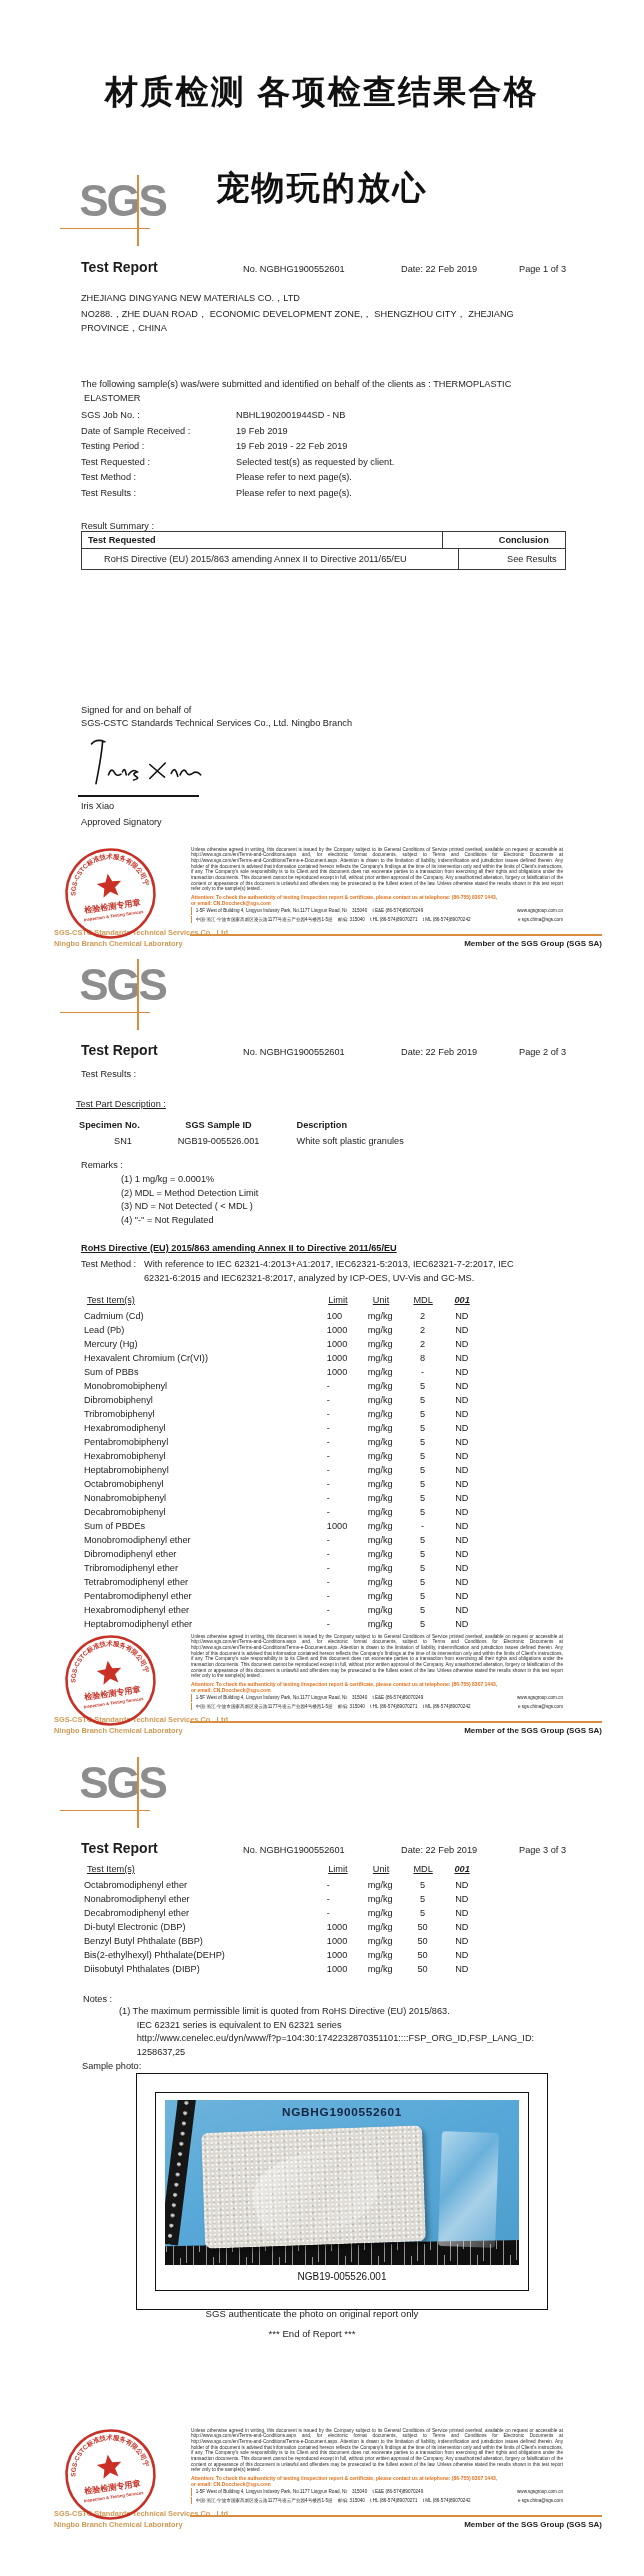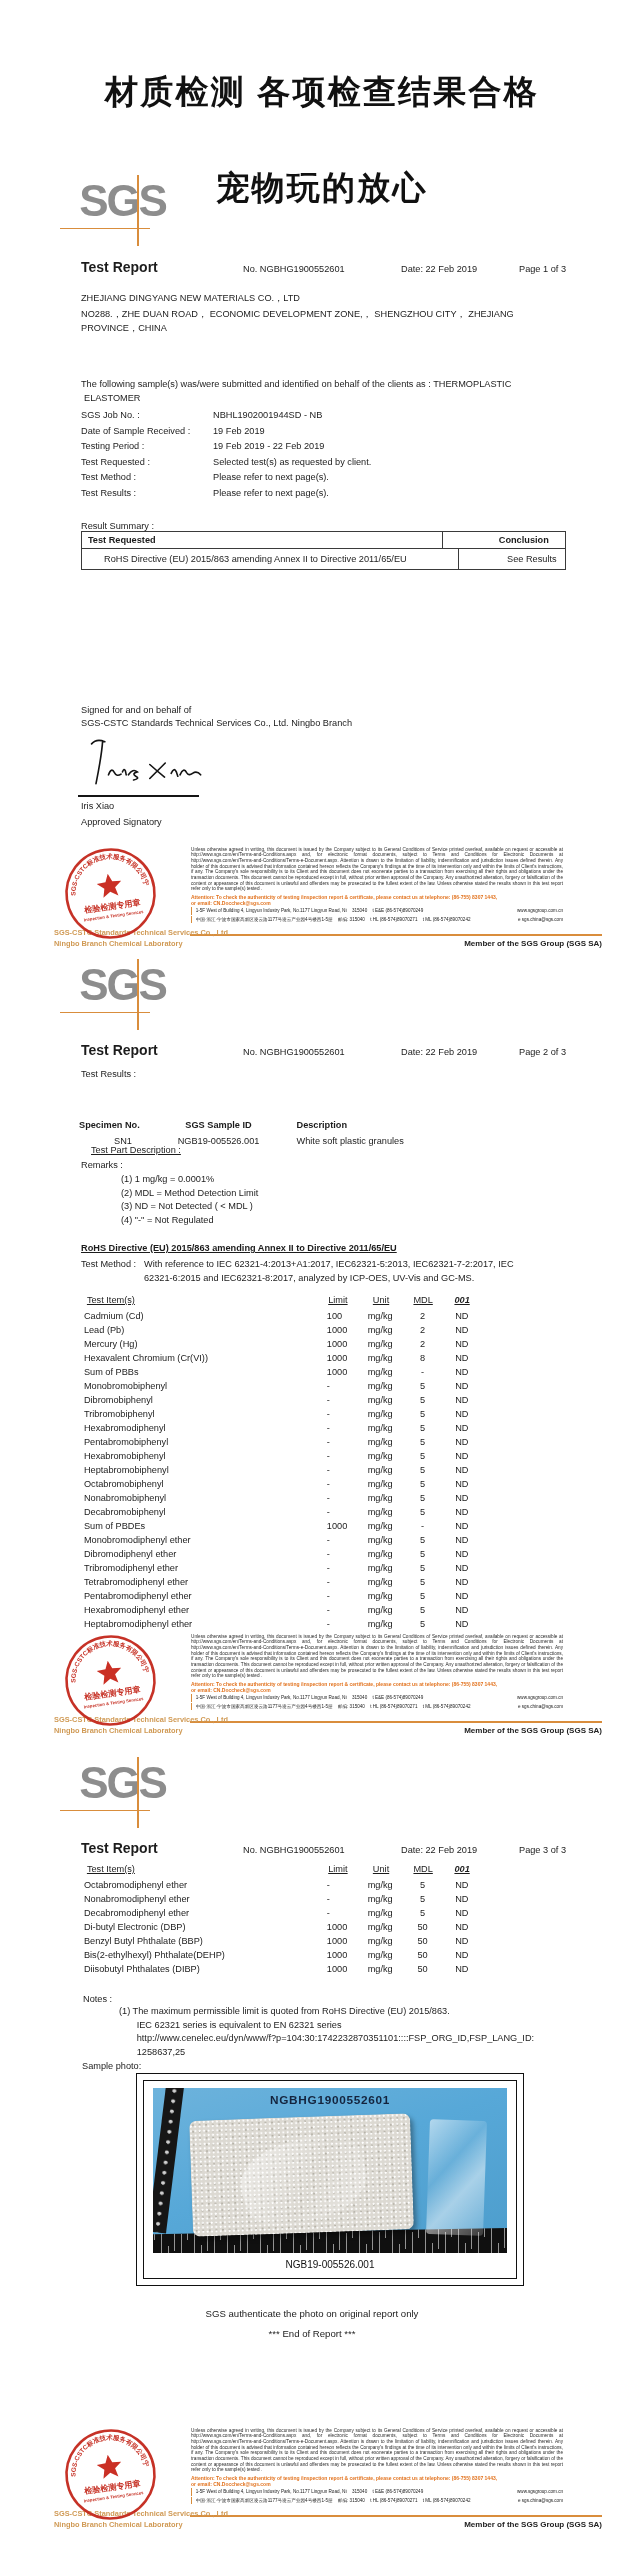--- a/index.html
+++ b/index.html
@@ -25,21 +25,21 @@
   .rpt-no{font-size:9.2px;width:158px;}
   .rpt-date{font-size:9.2px;width:118px;}
   .rpt-page{font-size:9.2px;}
 
   .txt{position:absolute;font-size:9.2px;line-height:14.7px;}
   .b{font-weight:bold;}
   .u{text-decoration:underline;}
 
   
   .kv{position:absolute;left:81px;width:486px;}
-  .kv .trow{display:flex;height:15.5px;font-size:9.2px;}
+  .kv .trow{display:flex;height:15.5px;font-size:9.2px;gap:23px;}
   .kv .tcell.c0{width:132px;}
   .kv .tcell.c1{flex:1;}
 
   
   .sum-table{position:absolute;left:81px;top:531px;width:483px;border:0.7px solid #3a3a3a;font-size:9.2px;}
   .sum-row{display:flex;}
   .sum-head{border-bottom:0.7px solid #3a3a3a;}
   .sum-c1{width:72%;border-right:0.7px solid #3a3a3a;padding:2.9px 5.9px;}
   .sum-head .sum-c1{font-weight:bold;}
   .sum-row:not(.sum-head) .sum-c1{padding-left:22px;padding-top:5.2px;padding-bottom:5.2px;}
@@ -86,21 +86,21 @@
   .fright{position:absolute;left:191px;top:1.5px;width:372px;}
   .fdisc{font-size:4.7px;line-height:5.7px;text-align:justify;color:#2a2a2a;}
   .fattn{margin-top:1.5px;font-size:5px;line-height:6px;color:#e2731f;font-weight:bold;}
   .faddr{margin-top:1.5px;border-left:1.5px solid #d98d3c;padding-left:3.7px;font-size:4.6px;line-height:7.4px;display:flex;gap:5.2px;align-items:baseline;white-space:nowrap;}
   .fa-en{max-width:151px;overflow:hidden;}
   .fa-right{margin-left:auto;}
   .frule{position:absolute;left:190px;top:89px;width:412px;height:1.5px;background:#d98d3c;}
   .fmember{position:absolute;left:190px;top:94px;width:412px;text-align:right;font-size:8px;font-weight:bold;color:#222;}
 
   
-  .photo-frame{position:absolute;left:136px;top:2073px;width:374px;border:1.5px solid #111;padding:6px;background:#fff;}
+  .photo-frame{position:absolute;left:136px;top:2073px;width:374px;border:1.5px solid #111;padding:18px;background:#fff;}
   .photo-frame-inner{border:0.7px solid #111;padding:7.4px 8.8px 2.9px 8.8px;}
   .photo{position:relative;height:165px;background:linear-gradient(160deg,#6db3dc 0%,#57a8d8 45%,#4d9dcc 100%);overflow:hidden;}
   .photo-cap-top{position:absolute;top:4.4px;left:0;width:100%;text-align:center;font-weight:bold;font-size:11.8px;color:#14243e;letter-spacing:0.7px;z-index:3;}
   .ruler-left{position:absolute;left:4.4px;top:-2.9px;width:17.7px;height:147px;background-color:#161616;transform:rotate(7deg);
      background-image:radial-gradient(circle at 8.8px 4.4px,#cfcfcf 1.5px,rgba(0,0,0,0) 2.2px);background-size:17.7px 10.3px;z-index:1;}
   .ruler-bottom{position:absolute;left:-4.4px;bottom:-4.4px;width:105%;height:26.5px;background-color:#101010;transform:rotate(-1deg);
      background-image:repeating-linear-gradient(90deg,rgba(255,255,255,.55) 0 0.7px,rgba(0,0,0,0) 0.7px 6.6px);z-index:1;}
   .bag{position:absolute;left:38px;top:29px;width:221px;height:116px;border-radius:7.4px;transform:rotate(-2deg);
      background-color:#dcd9d2;
      background-image:radial-gradient(circle at 1.5px 1.5px,#ffffff 0.7px,rgba(0,0,0,0) 1.3px),radial-gradient(circle at 3.7px 4.4px,#b4b0a6 0.7px,rgba(0,0,0,0) 1.3px);
@@ -241,21 +241,21 @@
   </div>
 
   <div class="rpt-head" style="top:1042px;">
     <span class="rpt-title">Test Report</span>
     <span class="rpt-no">No. NGBHG1900552601</span>
     <span class="rpt-date">Date: 22 Feb 2019</span>
     <span class="rpt-page">Page 2 of 3</span>
   </div>
 
   <div class="txt" style="left:81px;top:1067px;">Test Results :</div>
-  <div class="txt u" style="left:91px;top:1097px;margin-top:46px;">Test Part Description :</div>
+  <div class="txt u" style="left:76px;top:1097px;">Test Part Description :</div>
 
   <div class="spec" style="top:1120px;">
     <div class="spec-row b">
       <div class="spec-c0">Specimen No.</div>
       <div class="spec-c1">SGS Sample ID</div>
       <div class="spec-c2">Description</div>
     </div>
     <div class="spec-row">
       <div class="spec-c0 v0">SN1</div>
       <div class="spec-c1">NGB19-005526.001</div>

